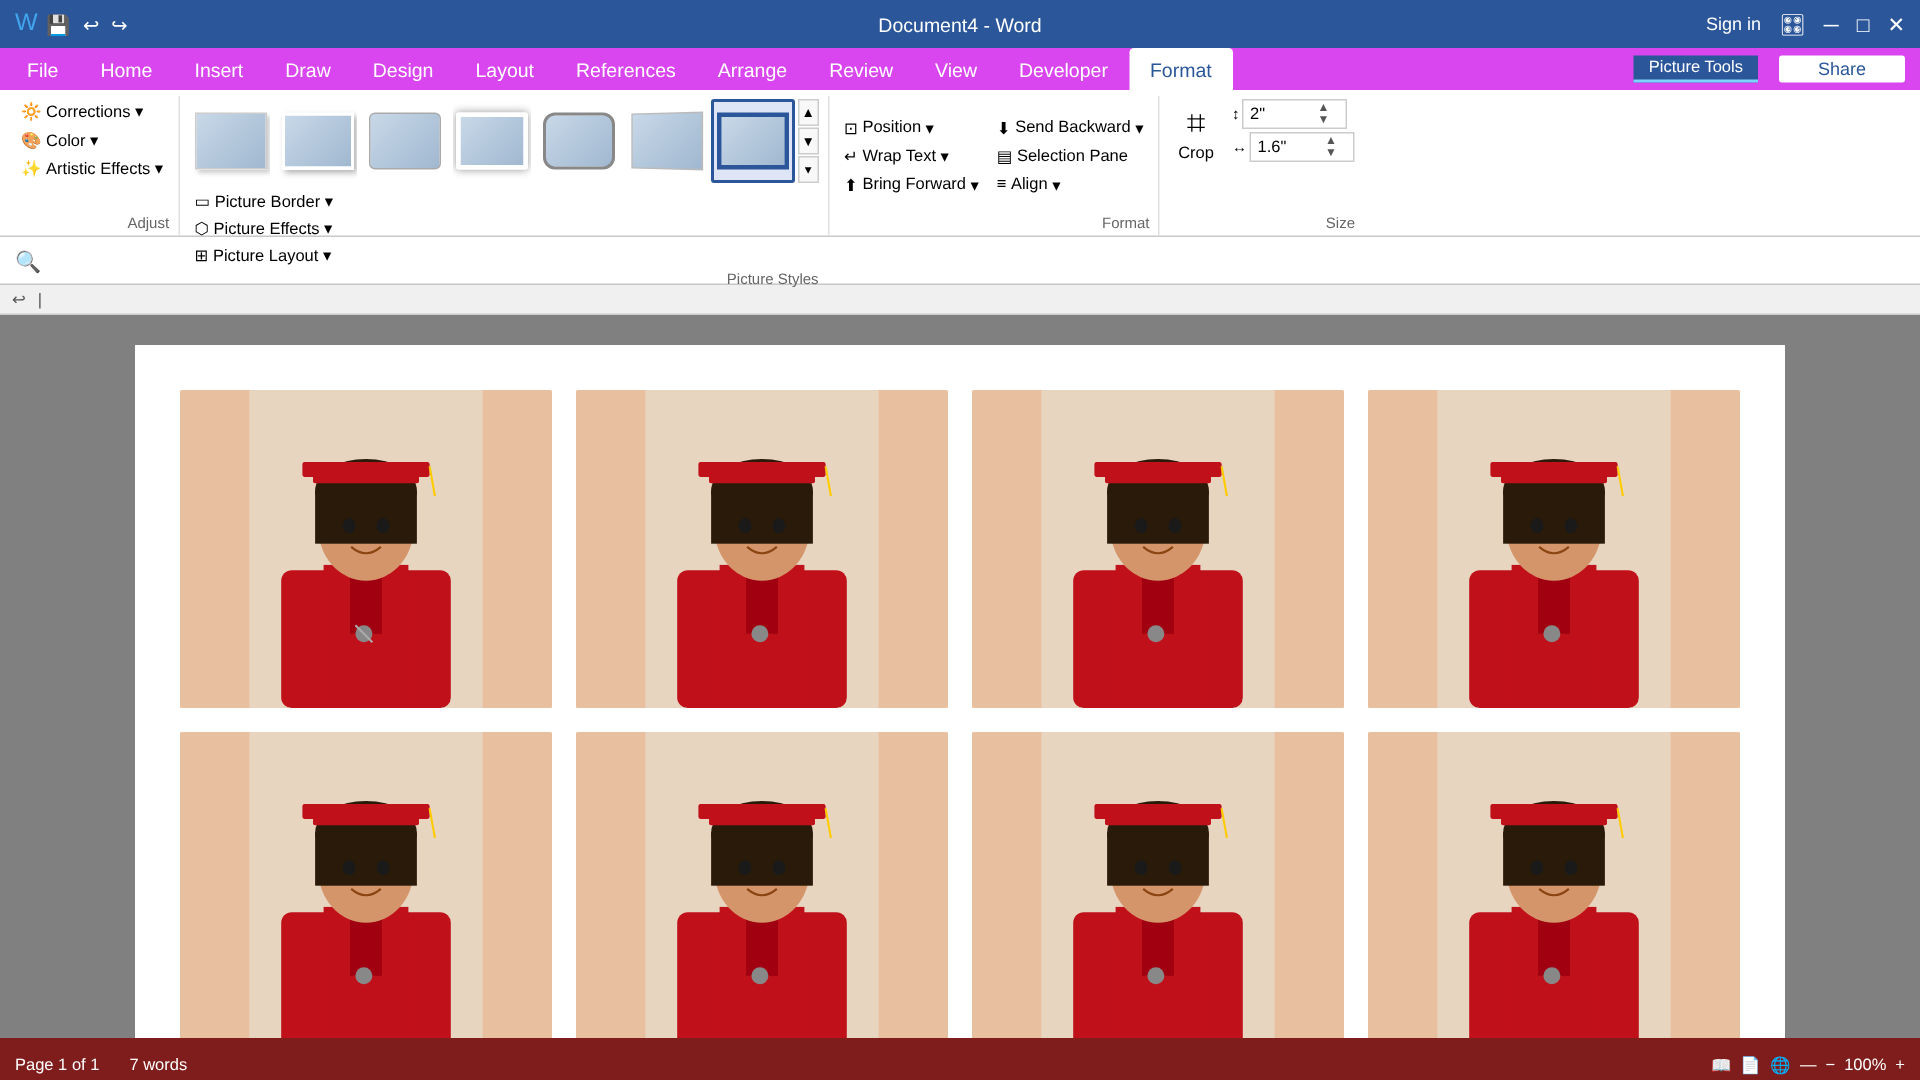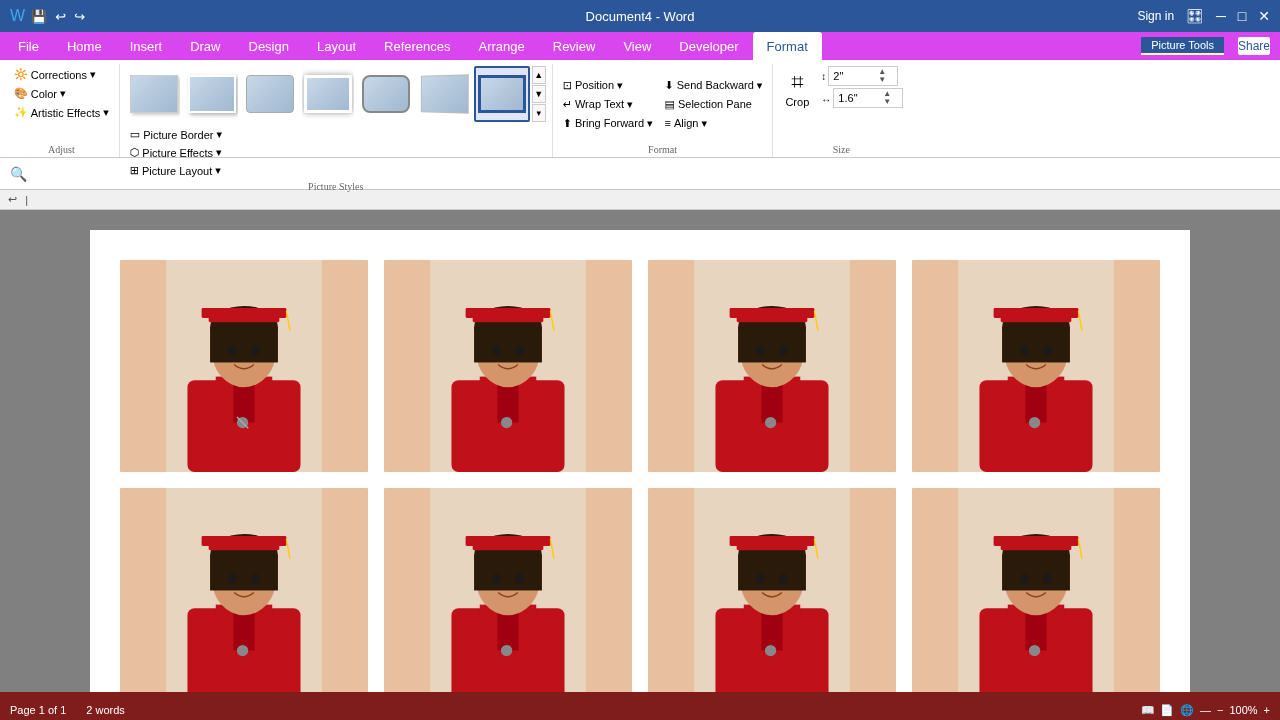--- a/index.html
+++ b/index.html
@@ -51,24 +51,23 @@
       flex-direction: column;
       align-items: stretch;
       border-right: 1px solid #e0e0e0;
       padding: 2px 6px 0 6px;
       min-width: fit-content;
     }
     .ribbon-group:last-child { border-right: none; }
     .ribbon-group-label {
       font-size: 10px;
       color: #666;
-      text-align: center;
+      text-align: right;
       margin-top: auto;
       padding: 2px 0;
-      font-family: Liberation Serif, serif;
     }
     .ribbon-group-content {
       display: flex;
       align-items: center;
       gap: 2px;
       flex: 1;
     }
 
     
     .ribbon-btn {
@@ -235,21 +234,21 @@
       cursor: pointer;
       line-height: 1;
       color: #555;
     }
 
     .sign-in { color: white; font-size: 12px; }
     .share-btn {
       background: white;
       color: #2b579a;
       border: none;
-      padding: 2px 0;
+      padding: 2px 26px;
       font-size: 12px;
       cursor: pointer;
       border-radius: 2px;
     }
   </style>
 </head>
 <body>
 
 <div class="top-area">
 
@@ -279,21 +278,21 @@
       <div class="ribbon-tab">Design</div>
       <div class="ribbon-tab">Layout</div>
       <div class="ribbon-tab">References</div>
       <div class="ribbon-tab">Arrange</div>
       <div class="ribbon-tab">Review</div>
       <div class="ribbon-tab">View</div>
       <div class="ribbon-tab">Developer</div>
       <div class="ribbon-tab active">Format</div>
     </div>
     <div style="display:flex;align-items:center;padding-right:10px;gap:10px;">
-      <div style="background:#2b579a;border-bottom:2px solid #fef9c3;padding:2px 10px;color:white;font-size:11px;margin-right:4px;">Picture Tools</div>
+      <div style="background:#2b579a;border-bottom:2px solid #7dd3fc;padding:2px 10px;color:white;font-size:11px;margin-right:4px;">Picture Tools</div>
       <button class="share-btn">Share</button>
     </div>
   </div>
 
   <div class="ribbon">
 
     <div class="ribbon-group">
       <div class="ribbon-group-content adjust-group" style="flex-direction:column;align-items:flex-start;gap:2px;">
         <div class="ribbon-btn-small">
           <span>🔆</span>
@@ -623,21 +622,21 @@
         <line x1="170" y1="72" x2="175" y2="100" stroke="#ffcc00" stroke-width="2"></line>
         <circle cx="108" cy="230" r="8" fill="#888"></circle>
       </svg>
     </div>
 
   </div>
 </div>
 
 <div class="status-bar">
   <span>Page 1 of 1</span>
-  <span>2 words</span>
+  <span>7 words</span>
   <div style="margin-left:auto;display:flex;align-items:center;gap:6px;">
     <span style="cursor:pointer;">📖</span>
     <span style="cursor:pointer;">📄</span>
     <span style="cursor:pointer;">🌐</span>
     <span>— </span>
     <span style="cursor:pointer;">−</span>
     <span>100%</span>
     <span style="cursor:pointer;">+</span>
   </div>
 </div>

